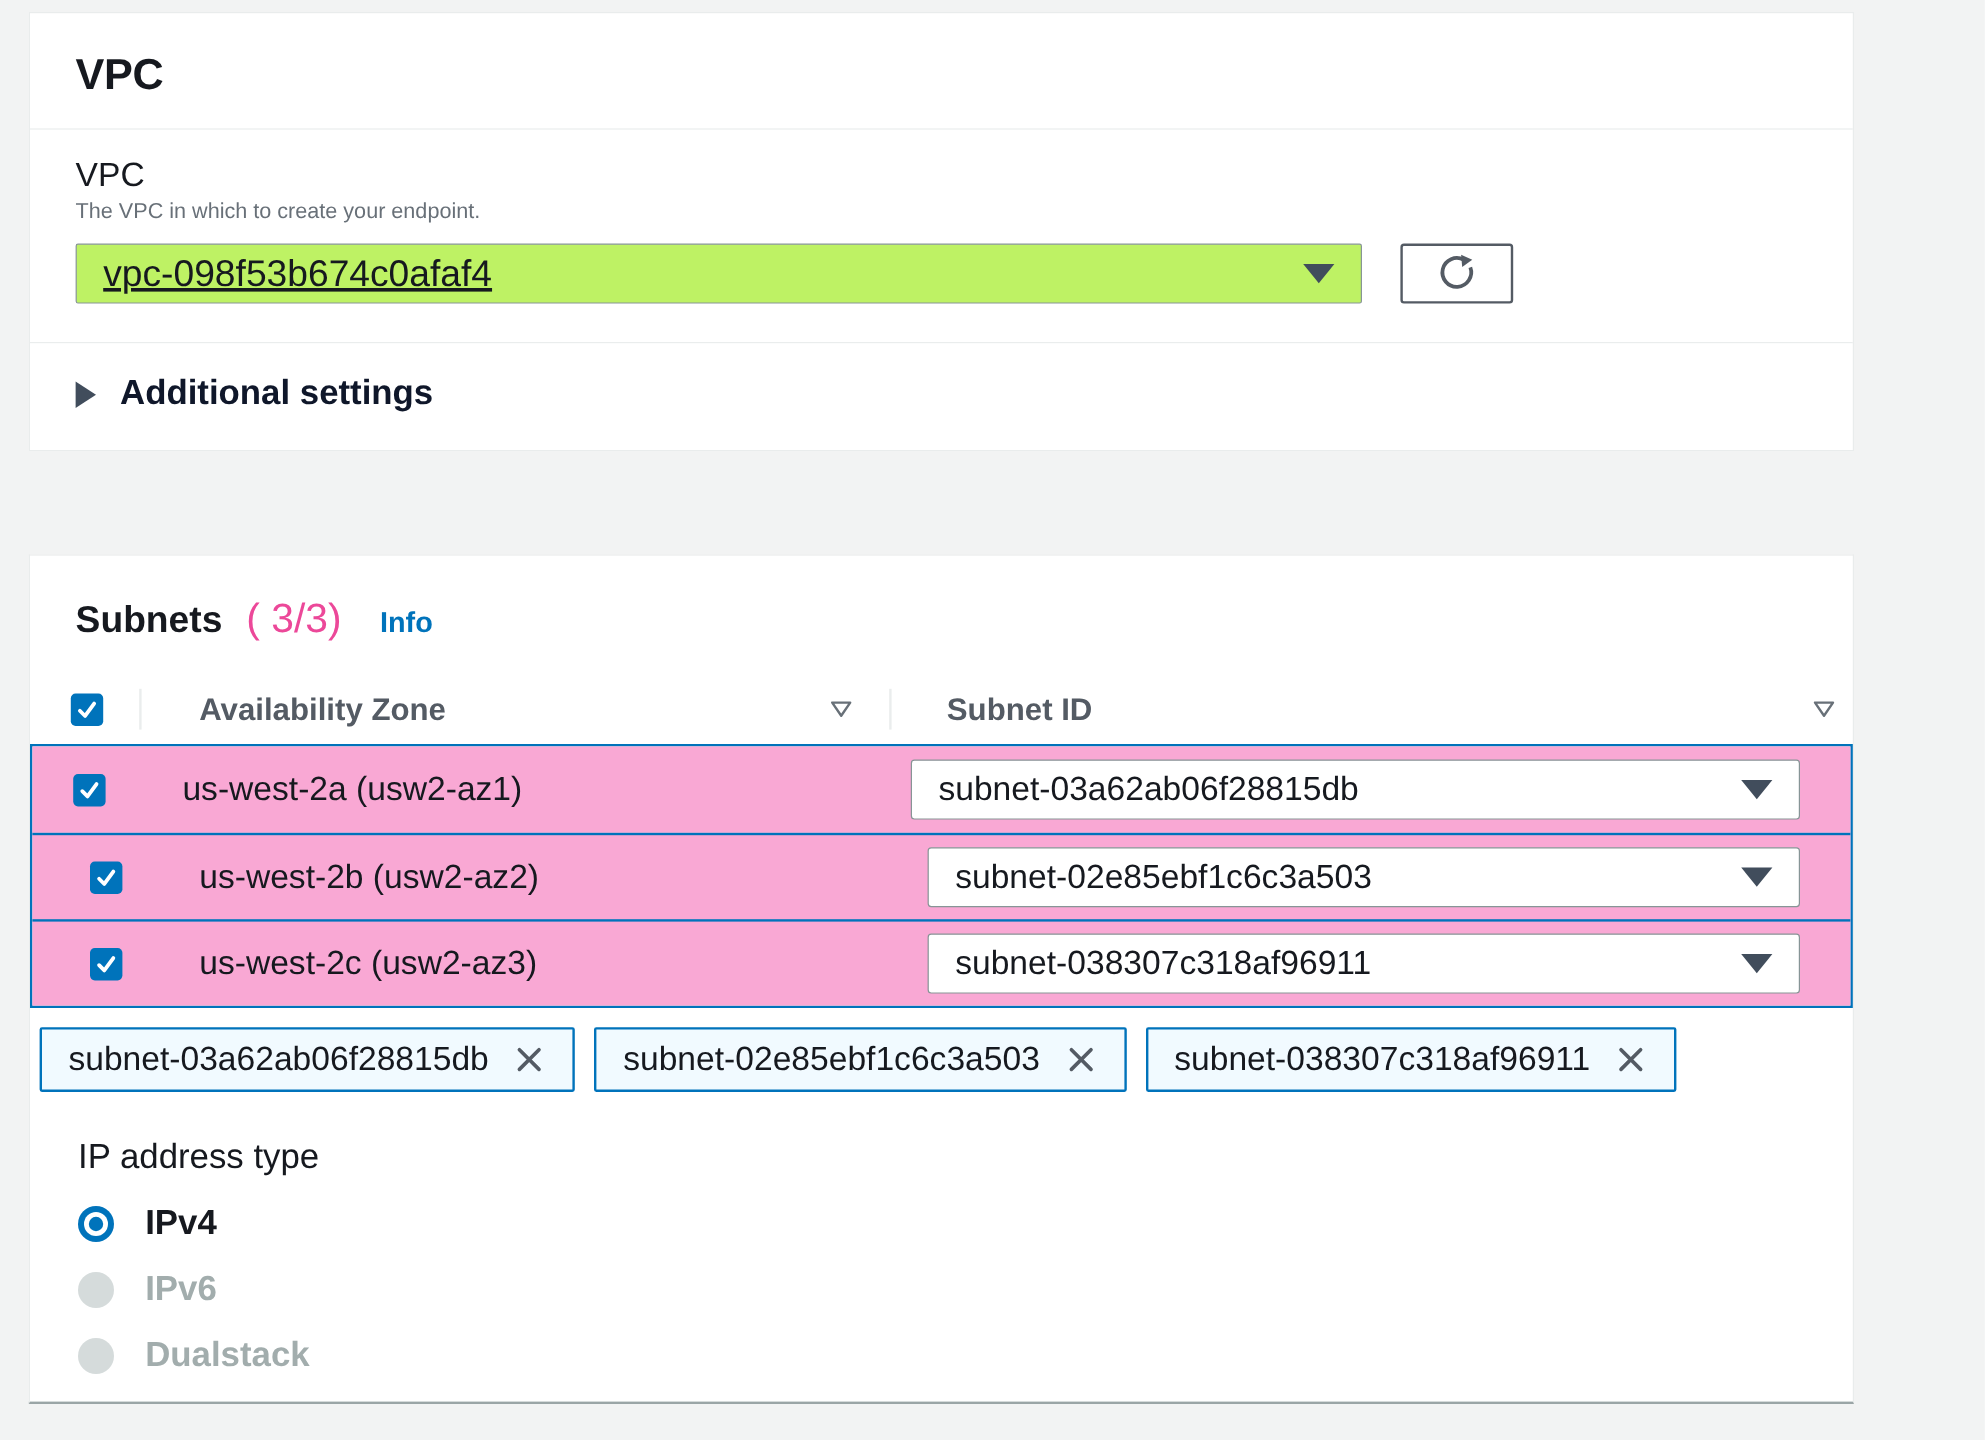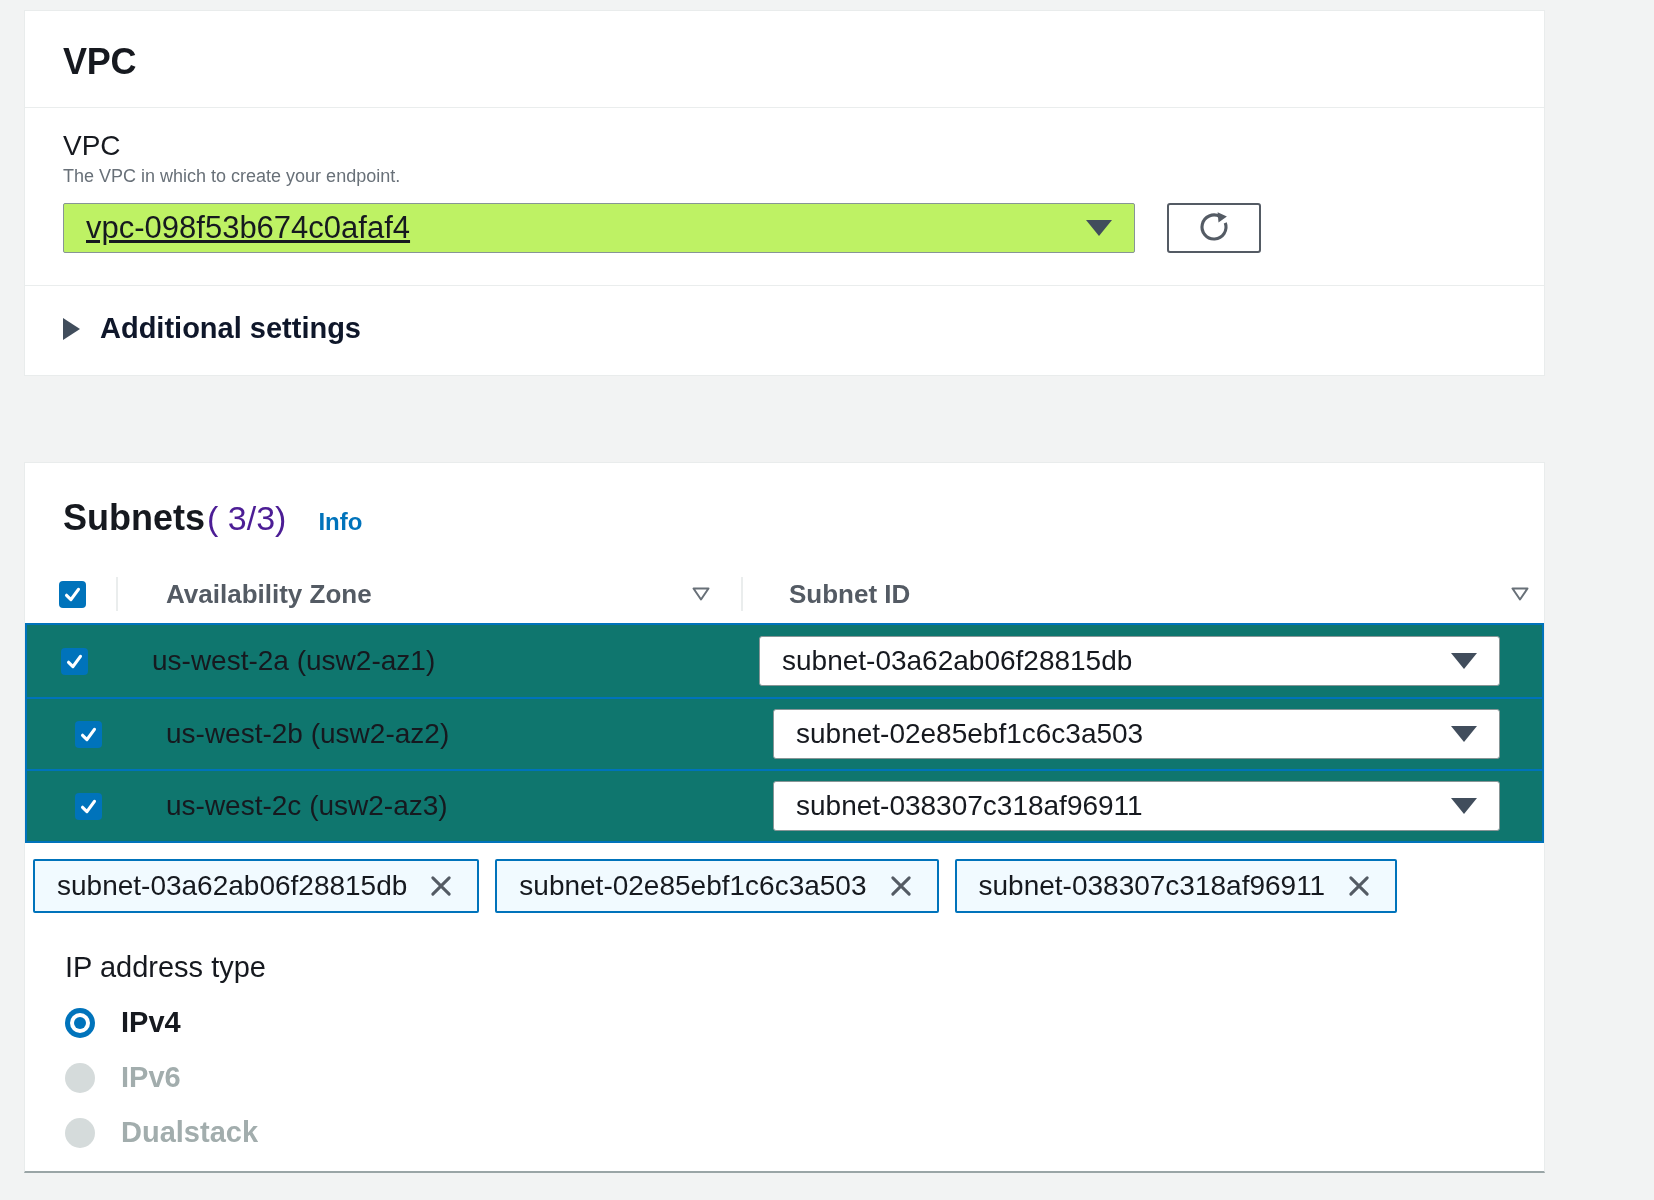--- a/index.html
+++ b/index.html
@@ -41,38 +41,38 @@
   }
   .vpc-footer{margin-top:32px;border-top:1px solid #eaeded;padding:26px 38px 30px;
     display:flex;align-items:center;}
   .tri-right{width:0;height:0;
     border-top:11px solid transparent;border-bottom:11px solid transparent;
     border-left:17px solid #414d5c;}
   .expander-label{margin-left:20px;font-size:29px;font-weight:700;color:#0f172a;}
 
   
   .subnets-header{padding:34px 38px 26px;display:flex;align-items:baseline;}
-  .subnets-title{font-size:36px;font-weight:700;}
-  .subnets-count{font-size:34px;font-weight:400;color:#4c1d95;margin-left:2px;}
+  .subnets-title{font-size:31px;font-weight:700;}
+  .subnets-count{font-size:34px;font-weight:400;color:#ec4899;margin-left:20px;}
   .info-link{font-size:24px;font-weight:700;color:#0073bb;margin-left:32px;cursor:pointer;text-decoration:none;}
 
   .thead{display:flex;align-items:center;height:58px;padding-left:34px;}
   .th-label{font-size:26px;font-weight:700;color:#545b64;}
   .vdiv{width:2px;height:34px;background:#eaeded;margin-left:30px;flex:none;}
   .az-col{width:545px;margin-left:48px;display:flex;align-items:center;}
   .subnet-col{flex:1;margin-left:46px;margin-right:14px;display:flex;align-items:center;}
   .sort-icon{margin-left:auto;display:flex;align-items:center;cursor:pointer;}
 
   .checkbox{
     width:27px;height:27px;border-radius:4px;background:#0073bb;flex:none;
     display:flex;align-items:center;justify-content:center;cursor:pointer;
   }
 
   .rows-wrap{border:2px solid #0073bb;}
-  .trow{display:flex;align-items:center;height:72px;background:#0f766e;
+  .trow{display:flex;align-items:center;height:72px;background:#f9a8d4;
     padding-left:34px;box-sizing:border-box;}
   .trow + .trow{border-top:2px solid #0073bb;padding-left:48px;}
   .az-text{margin-left:64px;width:547px;font-size:28px;color:#16191f;flex:none;}
   .row-select{
     flex:1;margin-left:60px;margin-right:42px;height:48px;background:#fff;
     border:1px solid #879596;border-radius:3px;display:flex;align-items:center;
     padding:0 22px;font-size:28px;cursor:pointer;
   }
 
   .tokens{margin:16px 0 0 8px;display:flex;gap:16px;}

